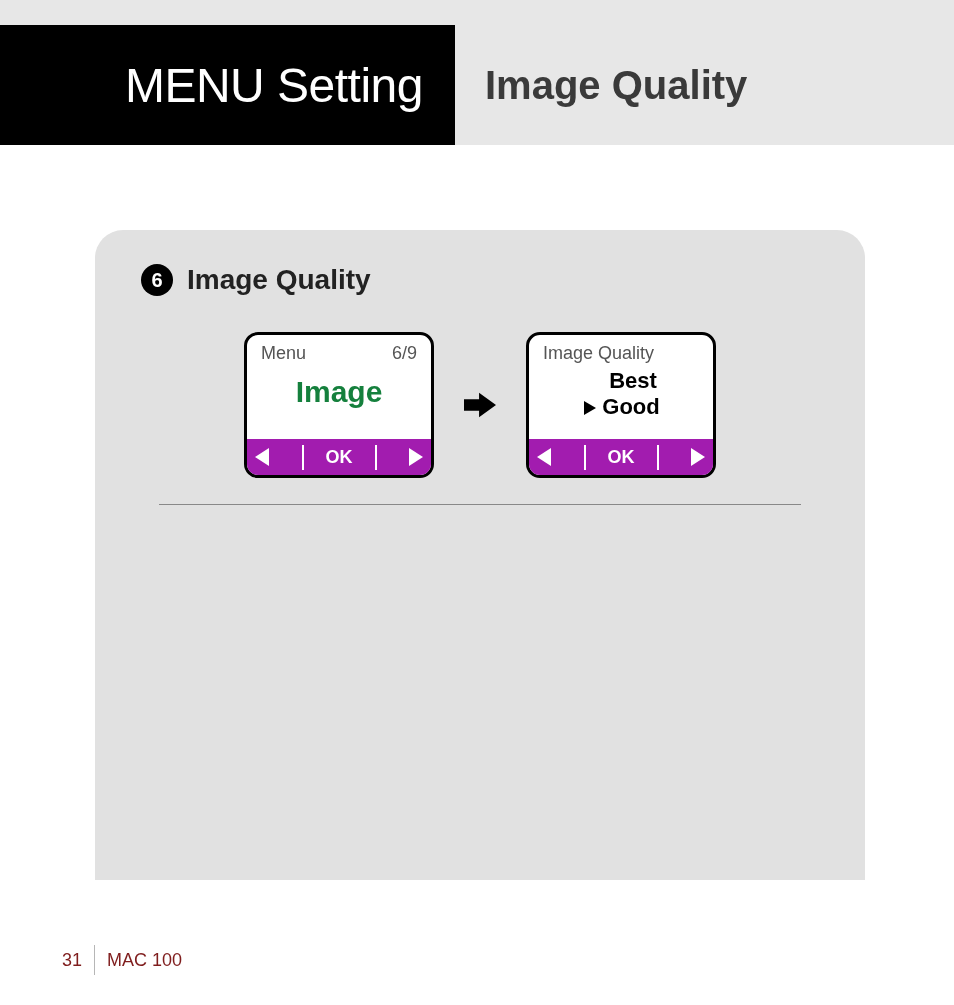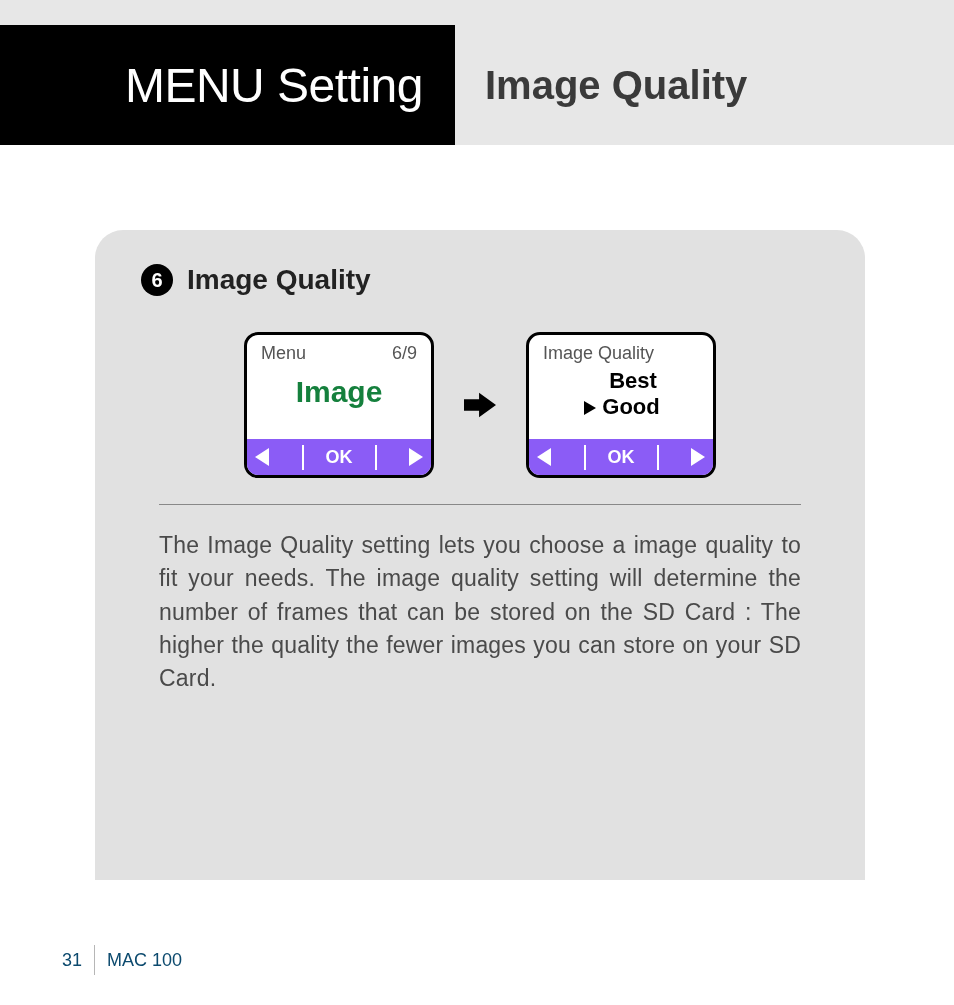--- a/index.html
+++ b/index.html
@@ -147,21 +147,21 @@
   }
   .sel-tri {
     width: 0; height: 0;
     border-top: 7px solid transparent;
     border-bottom: 7px solid transparent;
     border-left: 12px solid #000;
   }
 
   .lcd-bottom {
     height: 36px;
-    background: #8b5cf6;
+    background: #a21caf;
     display: flex;
     align-items: center;
     justify-content: space-between;
     padding: 0 8px;
   }
   .tri-left, .tri-right {
     width: 0; height: 0;
   }
   .tri-left {
     border-top: 9px solid transparent;
@@ -205,21 +205,21 @@
   }
 
   
   .footer {
     position: absolute;
     left: 62px;
     bottom: 30px;
     display: flex;
     align-items: center;
     font-size: 18px;
-    color: #0c4a6e;
+    color: #7f1d1d;
   }
   .footer .pnum {
     padding-right: 12px;
   }
   .footer .vline {
     width: 1px; height: 30px;
     background: #b6b6b6;
     margin-right: 12px;
   }
 </style>
@@ -287,21 +287,20 @@
         <span class="tri-left"></span>
         <span class="ok-label">OK</span>
         <span class="tri-right"></span>
       </div>
     </div>
 
   </div>
 
   <hr class="divider">
 
-  <p class="body-text">The Image Quality setting lets you choose a image quality to fit your needs.  The image quality setting will determine the number of frames that can be stored on the SD Card :  The higher the quality the fewer images you can store on your SD Card.</p>
 
 </div>
 
 <div class="footer">
   <span class="pnum">31</span>
   <span class="vline"></span>
   <span>MAC 100</span>
 </div>
 
 </body></html>

